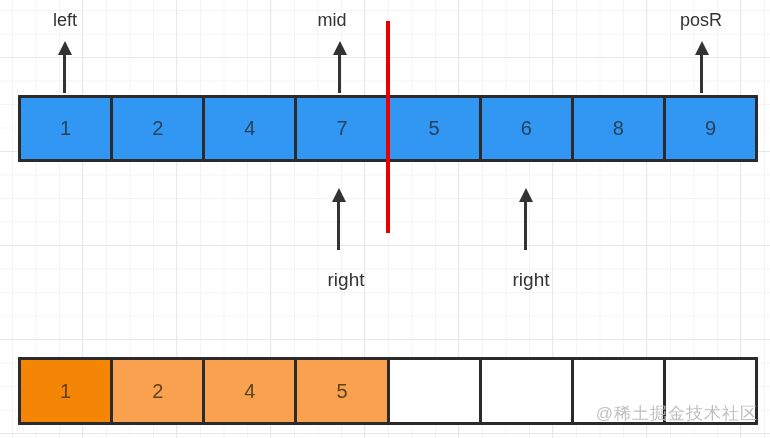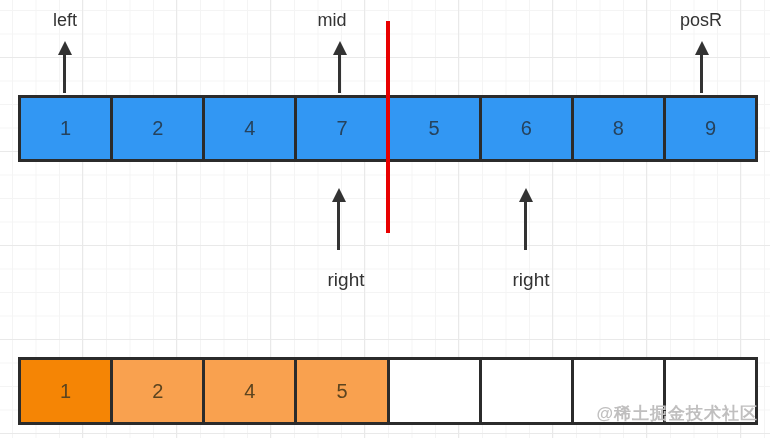--- a/index.html
+++ b/index.html
@@ -52,21 +52,21 @@
   .cell.empty{background:#ffffff;}
 
   .divider{
     position:absolute;left:386px;top:21px;width:4px;height:212px;
     background:var(--divider-red,#e80000);z-index:5;
   }
 
   .watermark{
     position:absolute;right:12px;top:402px;
     font-size:17px;color:var(--watermark-color,#c0bfbf);
-    letter-spacing:1px;z-index:6;white-space:nowrap;font-weight:bold;
+    letter-spacing:1px;z-index:6;white-space:nowrap;
   }
 </style>
 </head>
 <body>
 
 <div class="pointer-label" style="left:65px;top:11px">left</div>
 <div class="pointer-label" style="left:332px;top:11px">mid</div>
 <div class="pointer-label" style="left:701px;top:11px">posR</div>
 
 <div class="arrow-up" style="left:57px;top:41px;height:52px">

